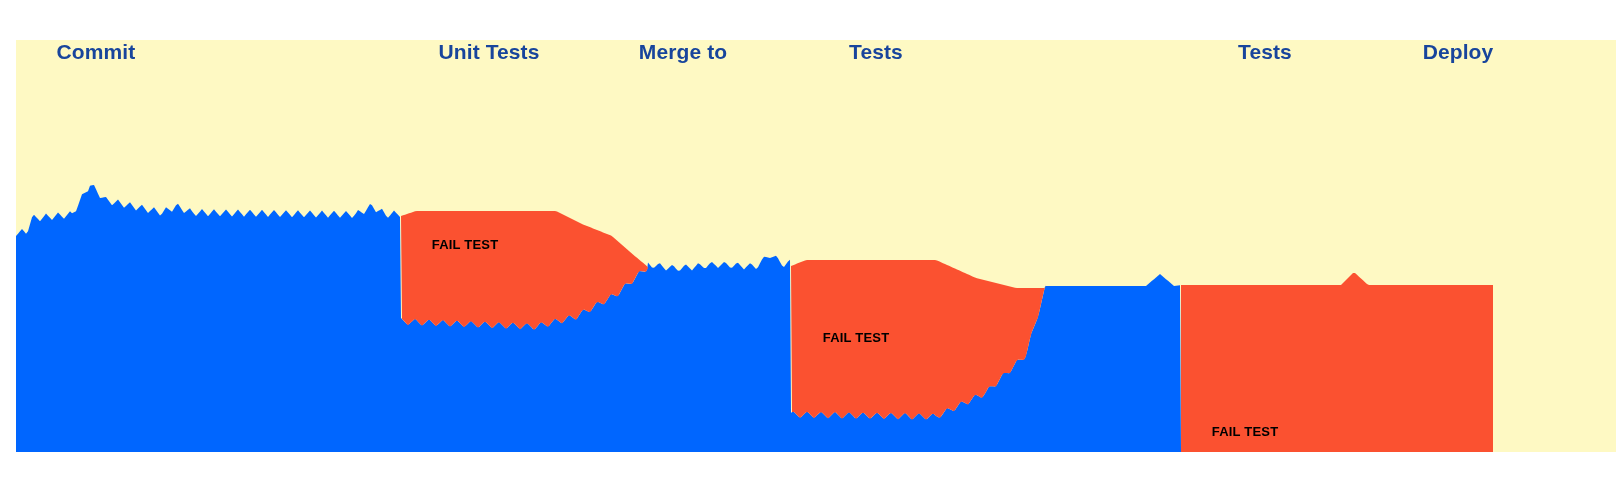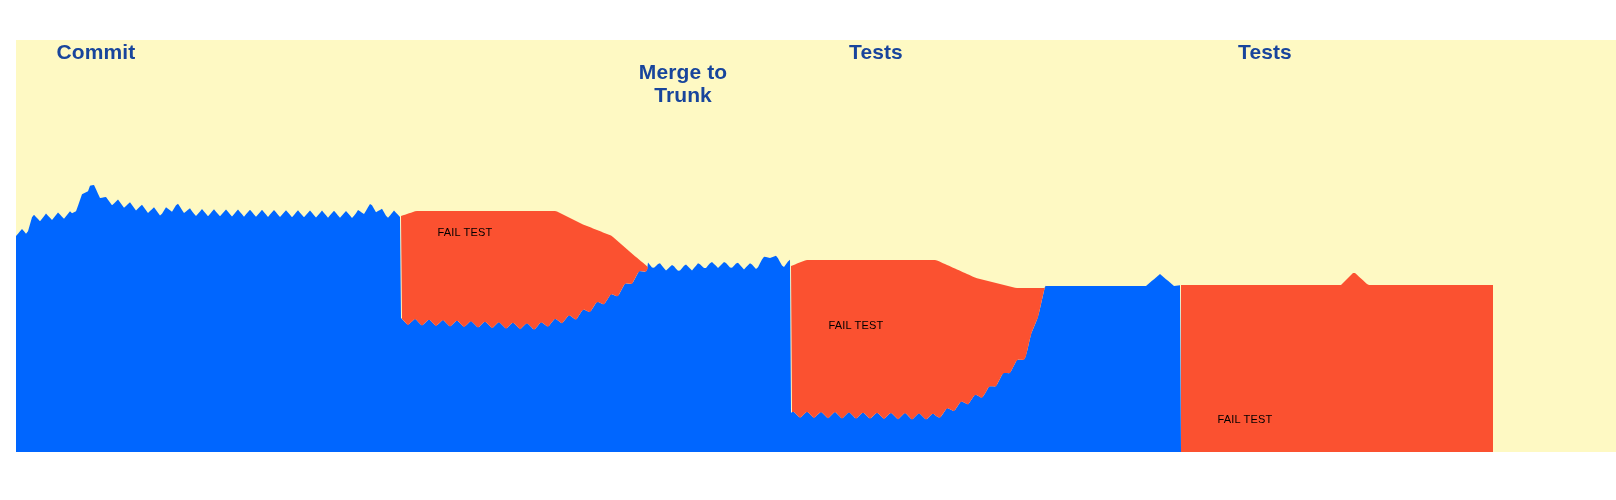--- a/index.html
+++ b/index.html
@@ -4,22 +4,22 @@
 <style>
   html,body{margin:0;padding:0;background:#ffffff;}
   body{width:1616px;height:500px;font-family:"Liberation Sans",sans-serif;overflow:hidden;}
   #stage{position:relative;width:1616px;height:500px;background:#ffffff;}
   #panel{position:absolute;left:16px;top:40px;width:1612px;height:412px;background:#fef9c3;overflow:hidden;}
   #stagesRow{position:absolute;left:0;top:0;width:1584px;height:72px;pointer-events:none;}
   .stage-label{position:absolute;top:0;transform:translateX(-50%);text-align:center;
     color:#18459c;font-weight:700;font-size:21px;line-height:23px;letter-spacing:.1px;width:200px;}
   .stage-label .ln{display:block;}
   #chartSvg{position:absolute;left:0;top:0;width:1584px;height:412px;display:block;}
-  .fail-tag{position:absolute;transform:translate(-50%,-50%);color:#000000;font-weight:400;
-    font-size:11px;letter-spacing:.2px;white-space:nowrap;}
+  .fail-tag{position:absolute;transform:translate(-50%,-50%);color:#000000;font-weight:700;
+    font-size:13px;letter-spacing:.2px;white-space:nowrap;margin-top:12px;}
 </style>
 </head>
 <body>
 
 <div id="stage">
 
   <div id="panel">
 
     <svg id="chartSvg" viewBox="0 0 1584 412" preserveAspectRatio="none" aria-hidden="true">
       <g>
@@ -29,29 +29,34 @@
         <path id="failPath1" fill="#fb5130" d="M 385.00 176.00 L 387.00 175.33 L 389.00 174.67 L 391.00 174.00 L 393.00 173.33 L 395.00 172.67 L 397.00 172.00 L 399.00 171.33 L 401.00 171.00 L 403.00 171.00 L 405.00 171.00 L 407.00 171.00 L 409.00 171.00 L 411.00 171.00 L 413.00 171.00 L 415.00 171.00 L 417.00 171.00 L 419.00 171.00 L 421.00 171.00 L 423.00 171.00 L 425.00 171.00 L 427.00 171.00 L 429.00 171.00 L 431.00 171.00 L 433.00 171.00 L 435.00 171.00 L 437.00 171.00 L 439.00 171.00 L 441.00 171.00 L 443.00 171.00 L 445.00 171.00 L 447.00 171.00 L 449.00 171.00 L 451.00 171.00 L 453.00 171.00 L 455.00 171.00 L 457.00 171.00 L 459.00 171.00 L 461.00 171.00 L 463.00 171.00 L 465.00 171.00 L 467.00 171.00 L 469.00 171.00 L 471.00 171.00 L 473.00 171.00 L 475.00 171.00 L 477.00 171.00 L 479.00 171.00 L 481.00 171.00 L 483.00 171.00 L 485.00 171.00 L 487.00 171.00 L 489.00 171.00 L 491.00 171.00 L 493.00 171.00 L 495.00 171.00 L 497.00 171.00 L 499.00 171.00 L 501.00 171.00 L 503.00 171.00 L 505.00 171.00 L 507.00 171.00 L 509.00 171.00 L 511.00 171.00 L 513.00 171.00 L 515.00 171.00 L 517.00 171.00 L 519.00 171.00 L 521.00 171.00 L 523.00 171.00 L 525.00 171.00 L 527.00 171.00 L 529.00 171.00 L 531.00 171.00 L 533.00 171.00 L 535.00 171.00 L 537.00 171.00 L 539.00 171.00 L 541.00 171.50 L 543.00 172.50 L 545.00 173.50 L 547.00 174.50 L 549.00 175.50 L 551.00 176.50 L 553.00 177.50 L 555.00 178.50 L 557.00 179.50 L 559.00 180.50 L 561.00 181.50 L 563.00 182.50 L 565.00 183.50 L 567.00 184.40 L 569.00 185.20 L 571.00 186.00 L 573.00 186.80 L 575.00 187.60 L 577.00 188.40 L 579.00 189.20 L 581.00 190.00 L 583.00 190.80 L 585.00 191.60 L 587.00 192.40 L 589.00 193.20 L 591.00 194.00 L 593.00 194.80 L 595.00 195.60 L 597.00 196.89 L 599.00 198.67 L 601.00 200.44 L 603.00 202.22 L 605.00 204.00 L 607.00 205.78 L 609.00 207.56 L 611.00 209.33 L 613.00 211.11 L 615.00 212.83 L 617.00 214.50 L 619.00 216.17 L 621.00 217.83 L 623.00 219.50 L 625.00 221.17 L 627.00 222.83 L 629.00 224.50 L 631.00 226.17 L 632.00 228.00 L 630.00 231.75 L 628.00 231.50 L 626.00 231.25 L 624.00 231.00 L 622.00 232.75 L 620.00 236.50 L 618.00 240.25 L 616.00 244.00 L 614.00 243.75 L 612.00 243.50 L 610.00 243.25 L 608.00 245.00 L 606.00 248.75 L 604.00 252.50 L 602.00 256.25 L 600.00 256.00 L 598.00 255.10 L 596.00 254.20 L 594.00 255.30 L 592.00 258.40 L 590.00 261.50 L 588.00 264.60 L 586.00 263.70 L 584.00 262.80 L 582.00 261.90 L 580.00 263.00 L 578.00 266.10 L 576.00 269.20 L 574.00 272.30 L 572.00 271.40 L 570.00 270.50 L 568.00 269.60 L 566.00 270.70 L 564.00 273.80 L 562.00 276.90 L 560.00 280.00 L 558.00 278.50 L 556.00 277.00 L 554.00 275.50 L 552.00 276.00 L 550.00 278.50 L 548.00 281.00 L 546.00 283.50 L 544.00 282.00 L 542.00 280.50 L 540.00 279.00 L 538.00 279.50 L 536.00 282.00 L 534.00 284.50 L 532.00 287.00 L 530.00 285.50 L 528.00 284.00 L 526.00 282.50 L 524.00 283.00 L 522.00 285.50 L 520.00 288.00 L 518.00 289.93 L 516.00 287.85 L 514.00 285.78 L 512.00 283.70 L 510.00 283.63 L 508.00 285.56 L 506.00 287.48 L 504.00 289.41 L 502.00 287.33 L 500.00 285.26 L 498.00 283.19 L 496.00 283.11 L 494.00 285.04 L 492.00 286.96 L 490.00 288.89 L 488.00 286.81 L 486.00 284.74 L 484.00 282.67 L 482.00 282.59 L 480.00 284.52 L 478.00 286.44 L 476.00 288.37 L 474.00 286.30 L 472.00 284.22 L 470.00 282.15 L 468.00 282.07 L 466.00 284.00 L 464.00 285.93 L 462.00 287.85 L 460.00 285.78 L 458.00 283.70 L 456.00 281.63 L 454.00 281.56 L 452.00 283.48 L 450.00 285.41 L 448.00 287.33 L 446.00 285.26 L 444.00 283.19 L 442.00 281.11 L 440.00 281.04 L 438.00 282.96 L 436.00 284.89 L 434.00 286.81 L 432.00 284.74 L 430.00 282.67 L 428.00 280.59 L 426.00 280.52 L 424.00 282.44 L 422.00 284.37 L 420.00 286.30 L 418.00 284.22 L 416.00 282.15 L 414.00 280.07 L 412.00 280.00 L 410.00 281.93 L 408.00 283.85 L 406.00 285.78 L 404.00 283.70 L 402.00 281.63 L 400.00 279.56 L 398.00 279.48 L 396.00 281.41 L 394.00 283.33 L 392.00 285.26 L 390.00 283.19 L 388.00 281.11 L 386.00 279.04 Z"></path>
         <path id="failPath2" fill="#fb5130" d="M 775.00 226.00 L 777.00 225.20 L 779.00 224.40 L 781.00 223.60 L 783.00 222.80 L 785.00 222.00 L 787.00 221.20 L 789.00 220.40 L 791.00 220.00 L 793.00 220.00 L 795.00 220.00 L 797.00 220.00 L 799.00 220.00 L 801.00 220.00 L 803.00 220.00 L 805.00 220.00 L 807.00 220.00 L 809.00 220.00 L 811.00 220.00 L 813.00 220.00 L 815.00 220.00 L 817.00 220.00 L 819.00 220.00 L 821.00 220.00 L 823.00 220.00 L 825.00 220.00 L 827.00 220.00 L 829.00 220.00 L 831.00 220.00 L 833.00 220.00 L 835.00 220.00 L 837.00 220.00 L 839.00 220.00 L 841.00 220.00 L 843.00 220.00 L 845.00 220.00 L 847.00 220.00 L 849.00 220.00 L 851.00 220.00 L 853.00 220.00 L 855.00 220.00 L 857.00 220.00 L 859.00 220.00 L 861.00 220.00 L 863.00 220.00 L 865.00 220.00 L 867.00 220.00 L 869.00 220.00 L 871.00 220.00 L 873.00 220.00 L 875.00 220.00 L 877.00 220.00 L 879.00 220.00 L 881.00 220.00 L 883.00 220.00 L 885.00 220.00 L 887.00 220.00 L 889.00 220.00 L 891.00 220.00 L 893.00 220.00 L 895.00 220.00 L 897.00 220.00 L 899.00 220.00 L 901.00 220.00 L 903.00 220.00 L 905.00 220.00 L 907.00 220.00 L 909.00 220.00 L 911.00 220.00 L 913.00 220.00 L 915.00 220.00 L 917.00 220.00 L 919.00 220.00 L 921.00 220.45 L 923.00 221.35 L 925.00 222.25 L 927.00 223.15 L 929.00 224.05 L 931.00 224.95 L 933.00 225.85 L 935.00 226.75 L 937.00 227.65 L 939.00 228.55 L 941.00 229.45 L 943.00 230.35 L 945.00 231.25 L 947.00 232.15 L 949.00 233.05 L 951.00 233.95 L 953.00 234.85 L 955.00 235.75 L 957.00 236.65 L 959.00 237.55 L 961.00 238.25 L 963.00 238.75 L 965.00 239.25 L 967.00 239.75 L 969.00 240.25 L 971.00 240.75 L 973.00 241.25 L 975.00 241.75 L 977.00 242.25 L 979.00 242.75 L 981.00 243.25 L 983.00 243.75 L 985.00 244.25 L 987.00 244.75 L 989.00 245.25 L 991.00 245.75 L 993.00 246.25 L 995.00 246.75 L 997.00 247.25 L 999.00 247.75 L 1001.00 248.00 L 1003.00 248.00 L 1005.00 248.00 L 1007.00 248.00 L 1009.00 248.00 L 1011.00 248.00 L 1013.00 248.00 L 1015.00 248.00 L 1017.00 248.00 L 1019.00 248.00 L 1021.00 248.00 L 1023.00 248.00 L 1025.00 248.00 L 1027.00 248.00 L 1029.00 248.00 L 1030.00 244.00 L 1028.00 250.80 L 1026.00 259.60 L 1024.00 268.40 L 1022.00 277.20 L 1020.00 282.00 L 1018.00 286.80 L 1016.00 291.60 L 1014.00 298.40 L 1012.00 307.20 L 1010.00 316.00 L 1008.00 319.90 L 1006.00 319.80 L 1004.00 319.70 L 1002.00 319.60 L 1000.00 321.50 L 998.00 325.40 L 996.00 329.30 L 994.00 333.20 L 992.00 333.10 L 990.00 333.00 L 988.00 332.90 L 986.00 334.80 L 984.00 338.70 L 982.00 342.60 L 980.00 346.50 L 978.00 346.40 L 976.00 346.30 L 974.00 346.20 L 972.00 348.10 L 970.00 352.00 L 968.00 354.96 L 966.00 357.92 L 964.00 356.88 L 962.00 355.84 L 960.00 354.80 L 958.00 355.76 L 956.00 358.72 L 954.00 361.68 L 952.00 364.64 L 950.00 363.60 L 948.00 362.56 L 946.00 361.52 L 944.00 362.48 L 942.00 365.44 L 940.00 368.40 L 938.00 371.36 L 936.00 370.32 L 934.00 369.28 L 932.00 368.24 L 930.00 369.20 L 928.00 372.16 L 926.00 375.12 L 924.00 378.08 L 922.00 377.04 L 920.00 376.00 L 918.00 373.97 L 916.00 373.94 L 914.00 375.92 L 912.00 377.89 L 910.00 379.86 L 908.00 377.83 L 906.00 375.81 L 904.00 373.78 L 902.00 373.75 L 900.00 375.72 L 898.00 377.70 L 896.00 379.67 L 894.00 377.64 L 892.00 375.61 L 890.00 373.59 L 888.00 373.56 L 886.00 375.53 L 884.00 377.50 L 882.00 379.48 L 880.00 377.45 L 878.00 375.42 L 876.00 373.39 L 874.00 373.37 L 872.00 375.34 L 870.00 377.31 L 868.00 379.28 L 866.00 377.26 L 864.00 375.23 L 862.00 373.20 L 860.00 373.17 L 858.00 375.14 L 856.00 377.12 L 854.00 379.09 L 852.00 377.06 L 850.00 375.03 L 848.00 373.01 L 846.00 372.98 L 844.00 374.95 L 842.00 376.92 L 840.00 378.90 L 838.00 376.87 L 836.00 374.84 L 834.00 372.81 L 832.00 372.79 L 830.00 374.76 L 828.00 376.73 L 826.00 378.70 L 824.00 376.68 L 822.00 374.65 L 820.00 372.62 L 818.00 372.59 L 816.00 374.57 L 814.00 376.54 L 812.00 378.51 L 810.00 376.48 L 808.00 374.46 L 806.00 372.43 L 804.00 372.40 L 802.00 374.37 L 800.00 376.34 L 798.00 378.32 L 796.00 376.29 L 794.00 374.26 L 792.00 372.23 L 790.00 372.21 L 788.00 374.18 L 786.00 376.15 L 784.00 378.12 L 782.00 376.10 L 780.00 374.07 L 778.00 372.04 L 776.00 372.01 Z"></path>
         <path id="failPath3" fill="#fb5130" d="M 1165.00 412.00 L 1165.00 245.00 L 1167.00 245.00 L 1169.00 245.00 L 1171.00 245.00 L 1173.00 245.00 L 1175.00 245.00 L 1177.00 245.00 L 1179.00 245.00 L 1181.00 245.00 L 1183.00 245.00 L 1185.00 245.00 L 1187.00 245.00 L 1189.00 245.00 L 1191.00 245.00 L 1193.00 245.00 L 1195.00 245.00 L 1197.00 245.00 L 1199.00 245.00 L 1201.00 245.00 L 1203.00 245.00 L 1205.00 245.00 L 1207.00 245.00 L 1209.00 245.00 L 1211.00 245.00 L 1213.00 245.00 L 1215.00 245.00 L 1217.00 245.00 L 1219.00 245.00 L 1221.00 245.00 L 1223.00 245.00 L 1225.00 245.00 L 1227.00 245.00 L 1229.00 245.00 L 1231.00 245.00 L 1233.00 245.00 L 1235.00 245.00 L 1237.00 245.00 L 1239.00 245.00 L 1241.00 245.00 L 1243.00 245.00 L 1245.00 245.00 L 1247.00 245.00 L 1249.00 245.00 L 1251.00 245.00 L 1253.00 245.00 L 1255.00 245.00 L 1257.00 245.00 L 1259.00 245.00 L 1261.00 245.00 L 1263.00 245.00 L 1265.00 245.00 L 1267.00 245.00 L 1269.00 245.00 L 1271.00 245.00 L 1273.00 245.00 L 1275.00 245.00 L 1277.00 245.00 L 1279.00 245.00 L 1281.00 245.00 L 1283.00 245.00 L 1285.00 245.00 L 1287.00 245.00 L 1289.00 245.00 L 1291.00 245.00 L 1293.00 245.00 L 1295.00 245.00 L 1297.00 245.00 L 1299.00 245.00 L 1301.00 245.00 L 1303.00 245.00 L 1305.00 245.00 L 1307.00 245.00 L 1309.00 245.00 L 1311.00 245.00 L 1313.00 245.00 L 1315.00 245.00 L 1317.00 245.00 L 1319.00 245.00 L 1321.00 245.00 L 1323.00 245.00 L 1325.00 245.00 L 1327.00 243.00 L 1329.00 241.00 L 1331.00 239.00 L 1333.00 237.00 L 1335.00 235.00 L 1337.00 233.00 L 1339.00 232.93 L 1341.00 234.79 L 1343.00 236.64 L 1345.00 238.50 L 1347.00 240.36 L 1349.00 242.21 L 1351.00 244.07 L 1353.00 245.00 L 1355.00 245.00 L 1357.00 245.00 L 1359.00 245.00 L 1361.00 245.00 L 1363.00 245.00 L 1365.00 245.00 L 1367.00 245.00 L 1369.00 245.00 L 1371.00 245.00 L 1373.00 245.00 L 1375.00 245.00 L 1377.00 245.00 L 1379.00 245.00 L 1381.00 245.00 L 1383.00 245.00 L 1385.00 245.00 L 1387.00 245.00 L 1389.00 245.00 L 1391.00 245.00 L 1393.00 245.00 L 1395.00 245.00 L 1397.00 245.00 L 1399.00 245.00 L 1401.00 245.00 L 1403.00 245.00 L 1405.00 245.00 L 1407.00 245.00 L 1409.00 245.00 L 1411.00 245.00 L 1413.00 245.00 L 1415.00 245.00 L 1417.00 245.00 L 1419.00 245.00 L 1421.00 245.00 L 1423.00 245.00 L 1425.00 245.00 L 1427.00 245.00 L 1429.00 245.00 L 1431.00 245.00 L 1433.00 245.00 L 1435.00 245.00 L 1437.00 245.00 L 1439.00 245.00 L 1441.00 245.00 L 1443.00 245.00 L 1445.00 245.00 L 1447.00 245.00 L 1449.00 245.00 L 1451.00 245.00 L 1453.00 245.00 L 1455.00 245.00 L 1457.00 245.00 L 1459.00 245.00 L 1461.00 245.00 L 1463.00 245.00 L 1465.00 245.00 L 1467.00 245.00 L 1469.00 245.00 L 1471.00 245.00 L 1473.00 245.00 L 1475.00 245.00 L 1477.00 245.00 L 1477.00 412.00 Z"></path>
       </g>
     </svg>
 
     <div id="stagesRow">
         <div class="stage-label" style="left: 80px;">
           <span class="ln">Commit</span>
         </div>
-        <div class="stage-label" style="left: 667px; margin-top: 20px;">
+        <div class="stage-label" style="left: 473px;">
+          <span class="ln">Unit Tests</span>
+        </div>
+        <div class="stage-label" style="left: 667px;">
           <span class="ln">Merge to</span>
-          <span class="ln">Trunk</span>
         </div>
         <div class="stage-label" style="left: 860px;">
           <span class="ln">Tests</span>
         </div>
         <div class="stage-label" style="left: 1249px;">
           <span class="ln">Tests</span>
+        </div>
+        <div class="stage-label" style="left: 1442px;">
+          <span class="ln">Deploy</span>
         </div>
       </div>
     <div id="failTags">
         <div class="fail-tag" style="left: 449px; top: 192px;">FAIL TEST</div>
         <div class="fail-tag" style="left: 840px; top: 285px;">FAIL TEST</div>
         <div class="fail-tag" style="left: 1229px; top: 379px;">FAIL TEST</div>
       </div>
 
   </div>
 </div>

